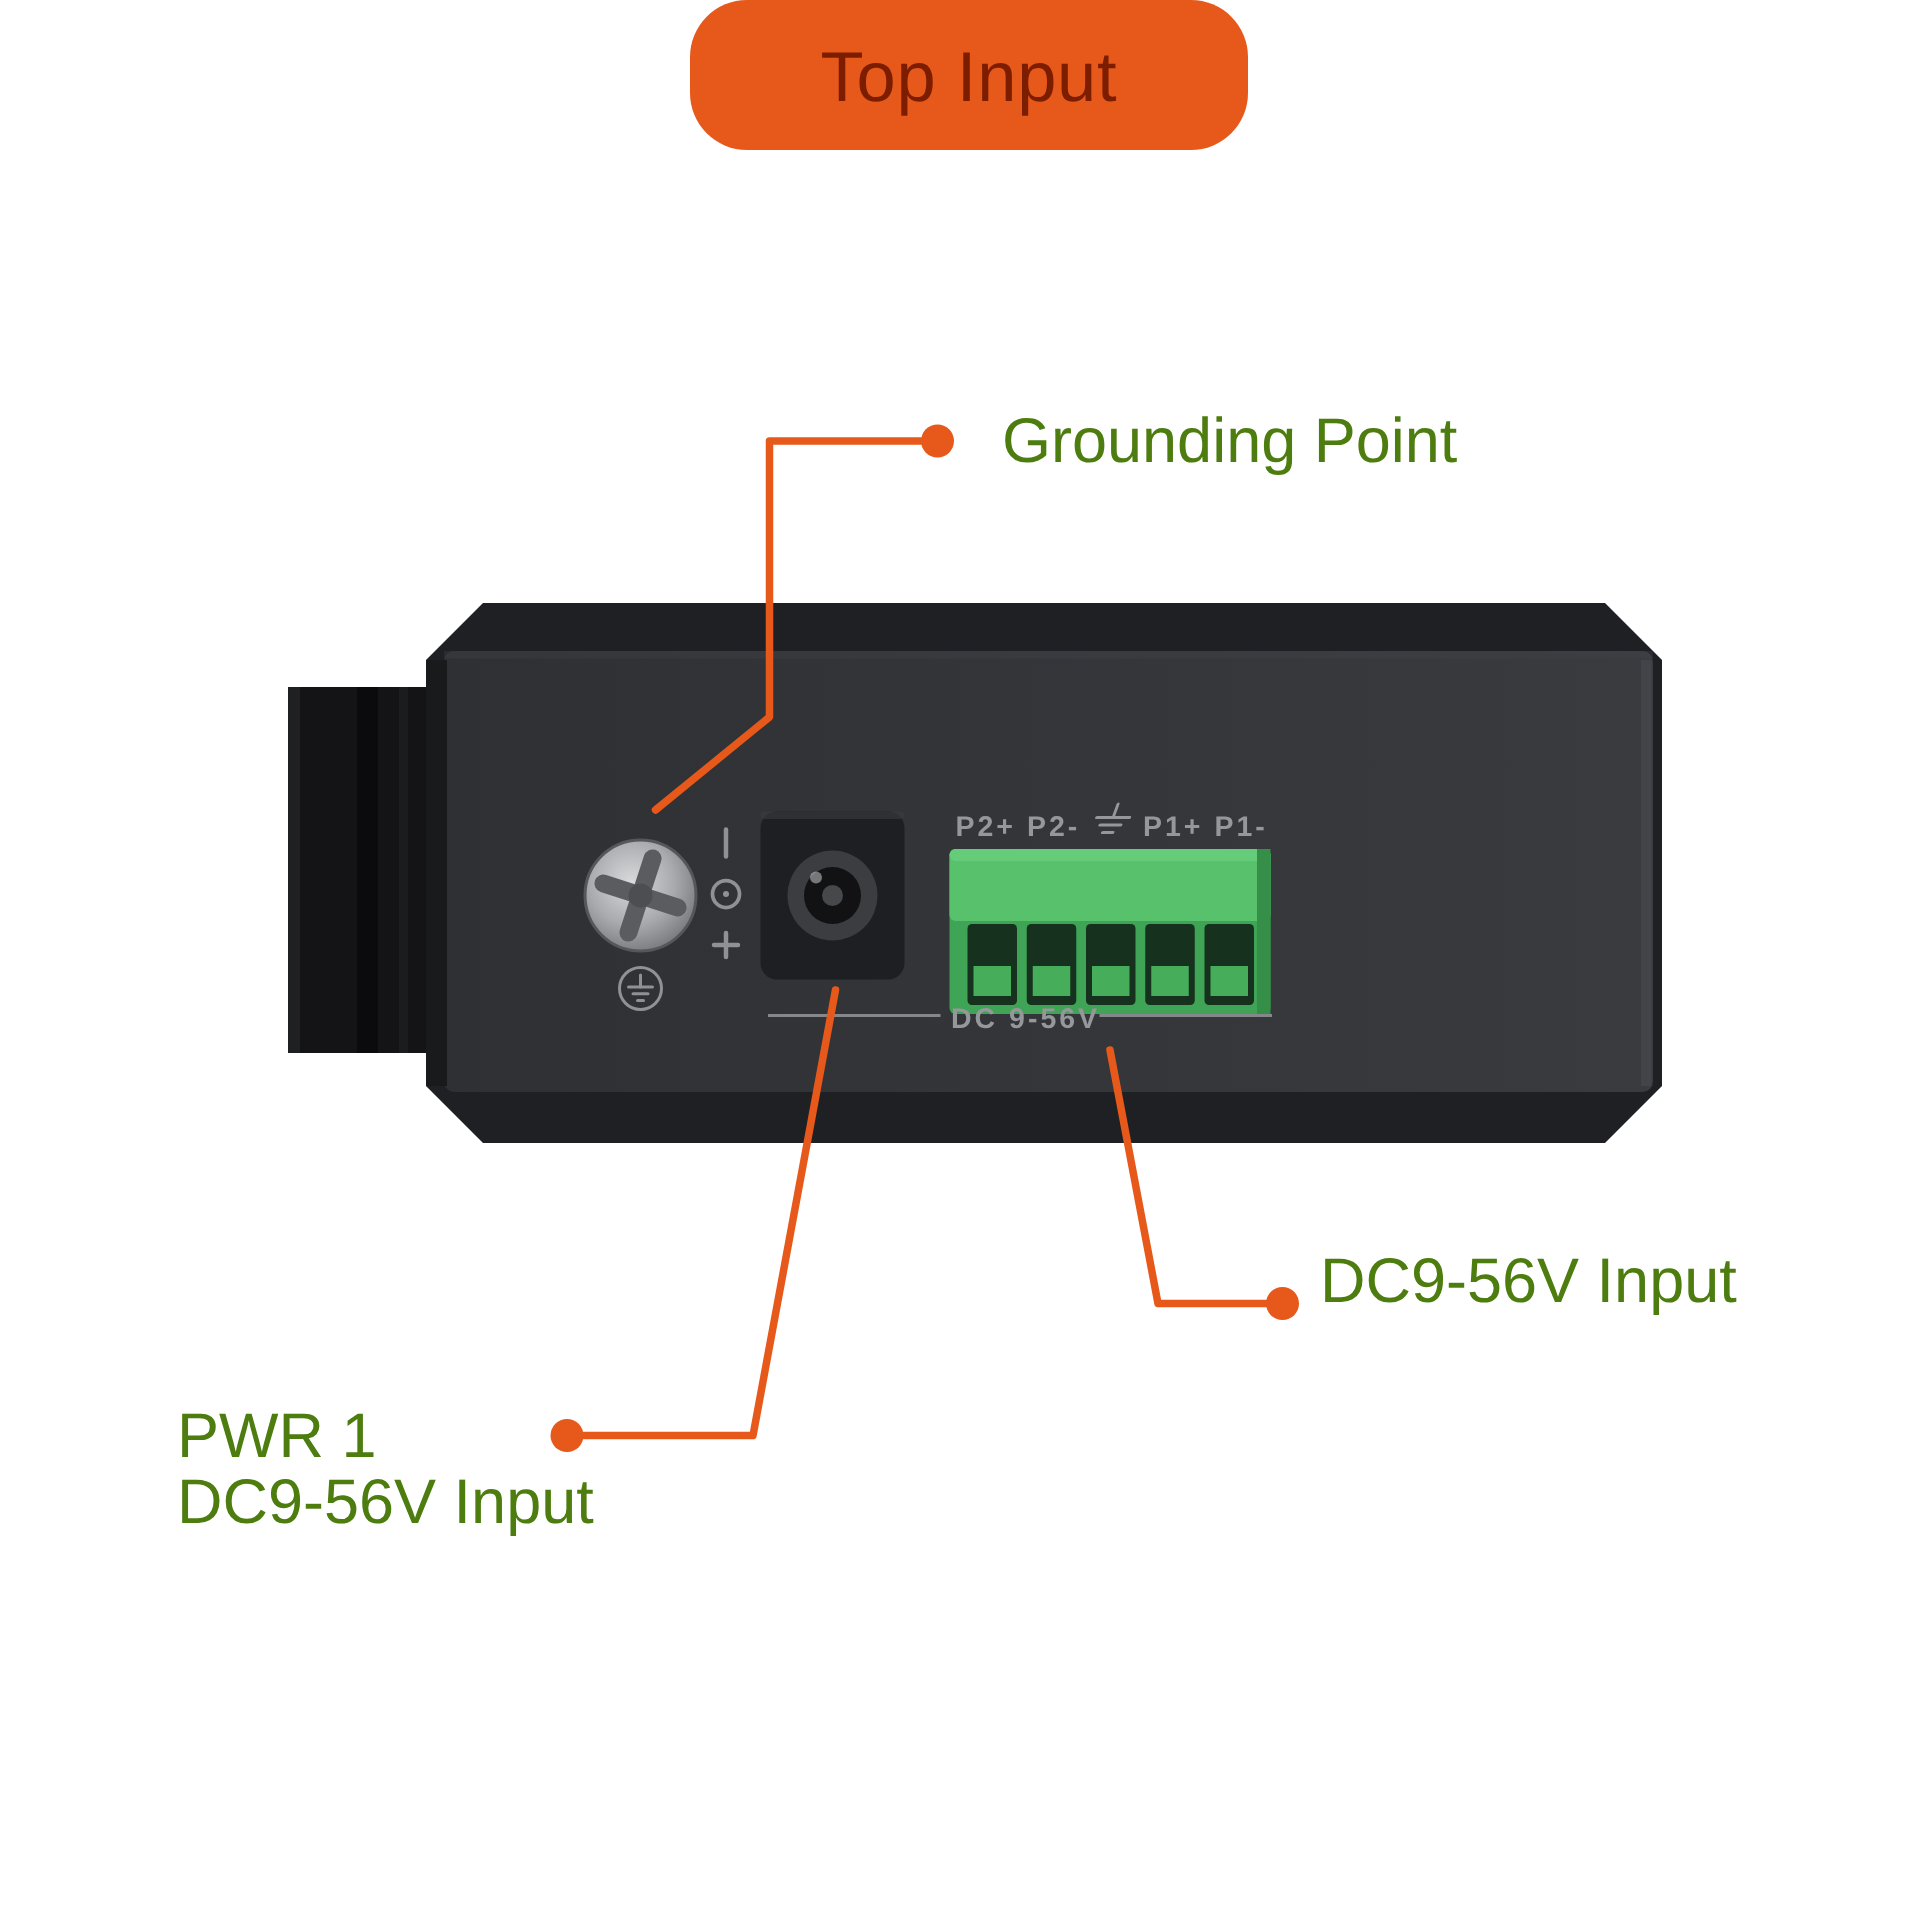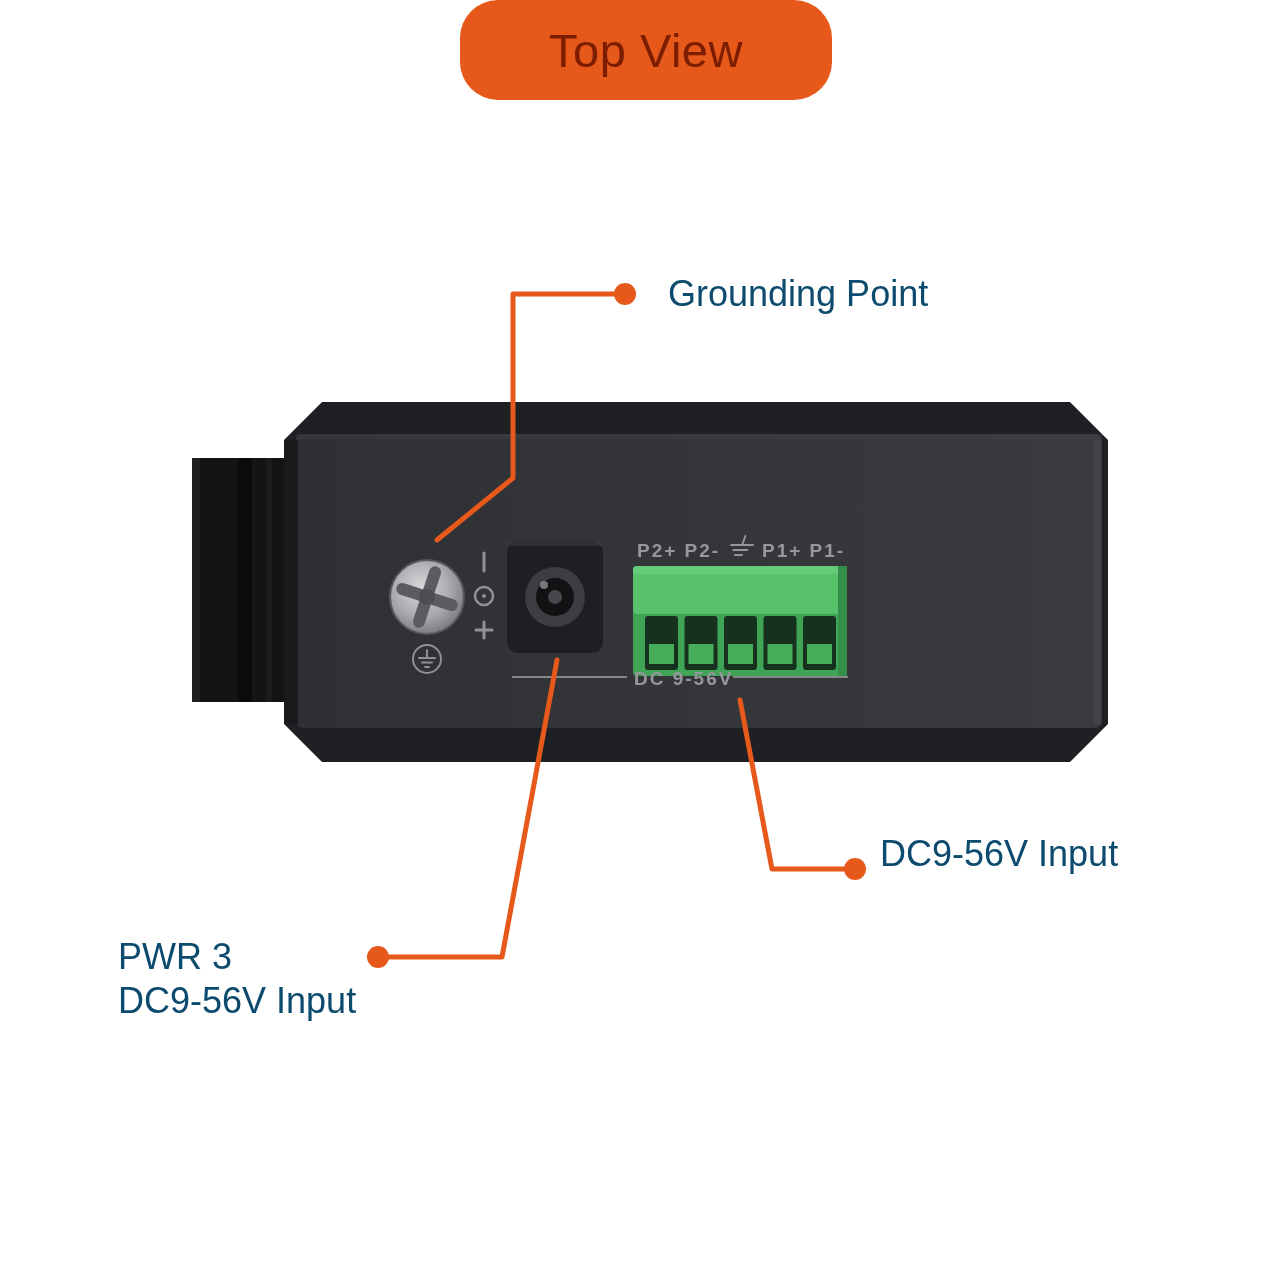--- a/index.html
+++ b/index.html
@@ -10,34 +10,34 @@
   .badge{
     position:absolute;left:460px;top:0px;width:372px;height:100px;
     background:#E7591B;border-radius:38px;
     display:flex;align-items:center;justify-content:center;
   }
   .badge-text{
     font-size:47px;color:#7C1D00;letter-spacing:0.5px;font-weight:400;
   }
   .device-svg{position:absolute;left:0;top:0;}
   .callout-label{
-    position:absolute;color:#0c4a6e;font-size:36px;line-height:44px;
+    position:absolute;color:#4d7c0f;font-size:42px;line-height:44px;
     white-space:nowrap;
   }
   .label-grounding{left:668px;top:272px;}
   .label-pwr12{left:880px;top:832px;}
   .label-pwr3{left:118px;top:935px;}
 </style>
 </head>
 <body>
 
 <div class="canvas">
 
   <div class="badge">
-    <span class="badge-text">Top View</span>
+    <span class="badge-text">Top Input</span>
   </div>
 
   <svg class="device-svg" width="1280" height="1280" viewBox="0 0 1280 1280">
     <defs>
       <radialGradient id="screwGrad" cx="42%" cy="38%" r="70%">
         <stop offset="0%" stop-color="#D9DADC"></stop>
         <stop offset="55%" stop-color="#A8AAAD"></stop>
         <stop offset="100%" stop-color="#6F7175"></stop>
       </radialGradient>
       <linearGradient id="faceGrad" x1="0" y1="0" x2="1" y2="0">
@@ -150,17 +150,17 @@
     <circle cx="378" cy="957" r="11" fill="#E7591B"></circle>
   </svg>
 
   <div class="callout-label label-grounding">Grounding Point</div>
 
   <div class="callout-label label-pwr12">
     <div>DC9-56V Input</div>
   </div>
 
   <div class="callout-label label-pwr3">
-    <div>PWR 3</div>
+    <div>PWR 1</div>
     <div>DC9-56V Input</div>
   </div>
 
 </div>
 
 </body></html>

